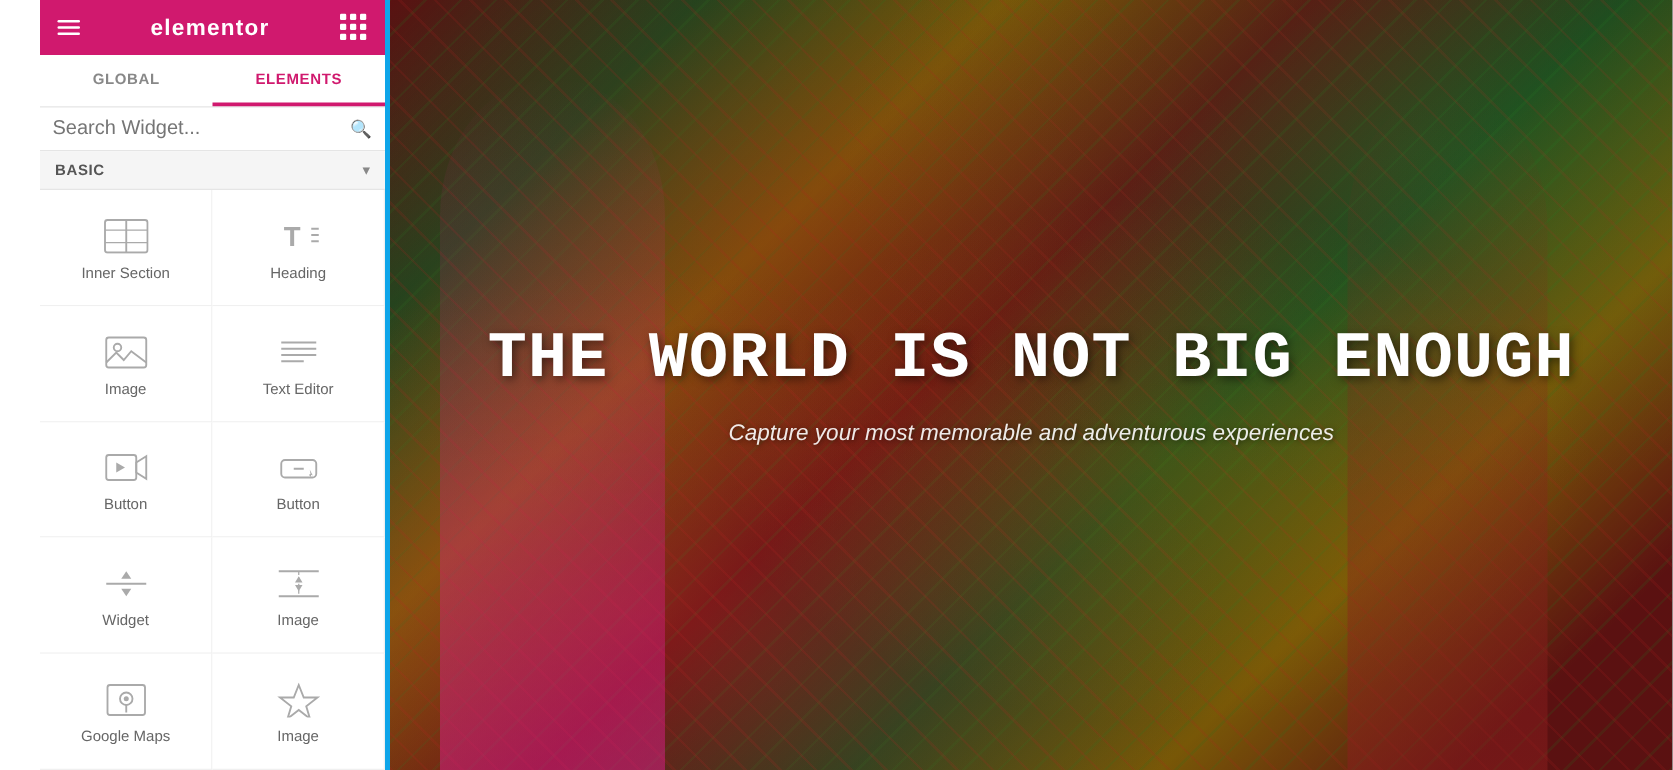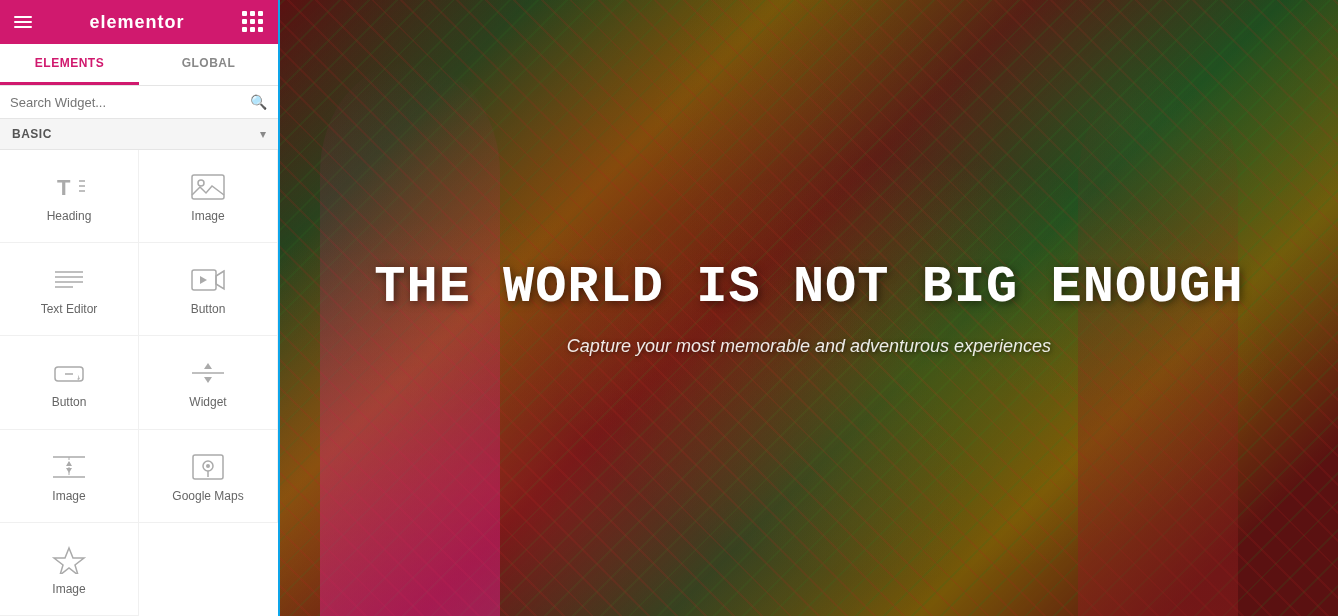--- a/index.html
+++ b/index.html
@@ -5,23 +5,24 @@
     * { box-sizing: border-box; margin: 0; padding: 0; }
     body { font-family: Arial, sans-serif; display: flex; height: 616px; width: 1338px; overflow: hidden; }
 
     
     .sidebar {
       width: 280px;
       min-width: 280px;
       background: #fff;
       display: flex;
       flex-direction: column;
-      border-right: 2px solid #0ea5e9;
+      border-right: 4px solid #0ea5e9;
       height: 616px;
       overflow: hidden;
+      margin-left: 32px;
     }
 
     
     .top-bar {
       background: #d0196e;
       display: flex;
       align-items: center;
       justify-content: space-between;
       padding: 0 14px;
       height: 44px;
@@ -72,21 +73,21 @@
     .search-bar {
       display: flex;
       align-items: center;
       padding: 8px 10px;
       border-bottom: 1px solid #e5e5e5;
       gap: 6px;
     }
     .search-bar input {
       border: none;
       outline: none;
-      font-size: 13px;
+      font-size: 16px;
       color: #555;
       flex: 1;
       background: transparent;
     }
     .search-icon {
       color: #aaa;
       font-size: 14px;
     }
 
     
@@ -251,36 +252,47 @@
       <span></span>
         <span></span>
         <span></span>
       <span></span>
         <span></span>
         <span></span>
     </div>
   </div>
 
   <div class="tabs">
+    <div class="tab">GLOBAL</div>
     <div class="tab active">ELEMENTS</div>
-    <div class="tab">GLOBAL</div>
   </div>
 
   <div class="search-bar">
     <input type="text" placeholder="Search Widget..." style="">
     <span class="search-icon">🔍</span>
   </div>
 
   <div class="section-header">
     <span class="section-header-label">BASIC</span>
     <span class="section-header-arrow">▾</span>
   </div>
 
   <div class="widget-grid">
 
+    <div class="widget-item">
+      <div class="widget-icon">
+        <svg width="36" height="28" viewBox="0 0 36 28">
+          <rect x="1" y="1" width="34" height="26" rx="2" fill="none" stroke="#aaa" stroke-width="1.5"></rect>
+          <line x1="18" y1="1" x2="18" y2="27" stroke="#aaa" stroke-width="1.5"></line>
+          <line x1="1" y1="9" x2="35" y2="9" stroke="#aaa" stroke-width="1"></line>
+          <line x1="1" y1="19" x2="35" y2="19" stroke="#aaa" stroke-width="1"></line>
+        </svg>
+      </div>
+      <span class="widget-label">Inner Section</span>
+    </div>
 
     <div class="widget-item">
       <div class="widget-icon">
         <svg width="36" height="28" viewBox="0 0 36 28">
           <text x="6" y="22" font-size="22" font-weight="bold" fill="#aaa" font-family="Arial">T</text>
           <line x1="28" y1="8" x2="34" y2="8" stroke="#aaa" stroke-width="1.5"></line>
           <line x1="28" y1="13" x2="34" y2="13" stroke="#aaa" stroke-width="1.5"></line>
           <line x1="28" y1="18" x2="34" y2="18" stroke="#aaa" stroke-width="1.5"></line>
         </svg>
       </div>

